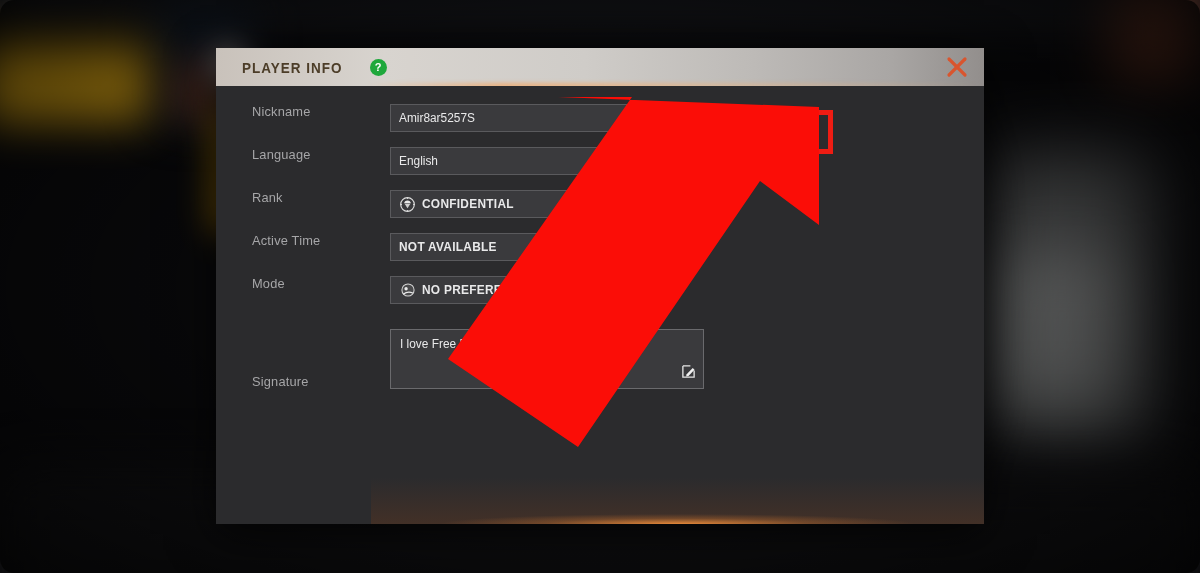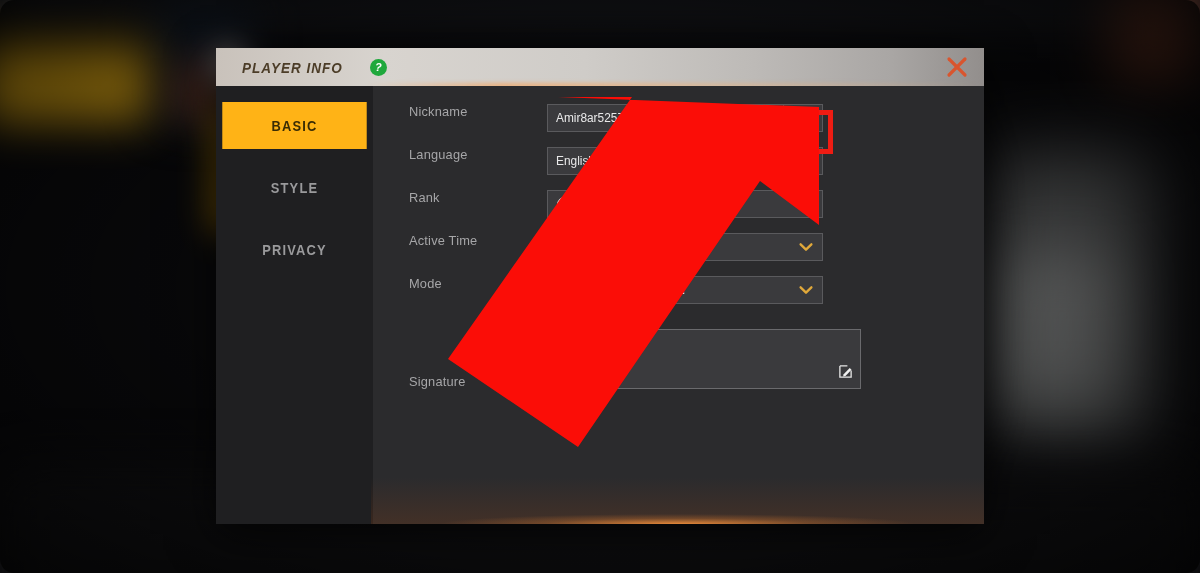--- a/index.html
+++ b/index.html
@@ -124,21 +124,20 @@
     background: linear-gradient(90deg,
       #c9c2bb 0%,
       #d8d4cf 22%,
       #cfccc8 48%,
       #bdbab7 70%,
       #a9a6a4 88%,
       #928e8c 100%);
     display: flex;
     align-items: center;
     padding-left: 26px;
-    font-style: italic;
   }
   #panel-header::after {
     content: "";
     position: absolute;
     left: 150px; right: 0; bottom: -3px;
     height: 6px;
     background: linear-gradient(90deg,
       rgba(255,140,40,0) 0%,
       rgba(255,150,60,.55) 22%,
       rgba(255,170,90,.35) 55%,
@@ -382,31 +381,20 @@
       <div id="close-btn">
         <svg width="26" height="26" viewBox="0 0 26 26" aria-hidden="true">
           <line x1="5" y1="5" x2="21" y2="21" stroke="#d9552e" stroke-width="3.2" stroke-linecap="round"></line>
           <line x1="21" y1="5" x2="5" y2="21" stroke="#d9552e" stroke-width="3.2" stroke-linecap="round"></line>
         </svg>
       </div>
     </div>
 
     <div id="panel-body">
 
-      <div id="sidebar">
-        <div class="tab active">
-          <span>BASIC</span>
-        </div>
-        <div class="tab">
-          <span>STYLE</span>
-        </div>
-        <div class="tab">
-          <span>PRIVACY</span>
-        </div>
-      </div>
 
       <div id="form">
 
         <div class="row">
           <div class="row-label">Nickname</div>
           <div class="field">
             <span class="field-text plain">Amir8ar5257S</span>
             <div class="edit-btn">
               <svg width="15" height="15" viewBox="0 0 16 16" aria-hidden="true">
                 <path d="M2 2 H10 M2 2 V14 H14 V7" fill="none" stroke="#e6e6e6" stroke-width="1.4"></path>

